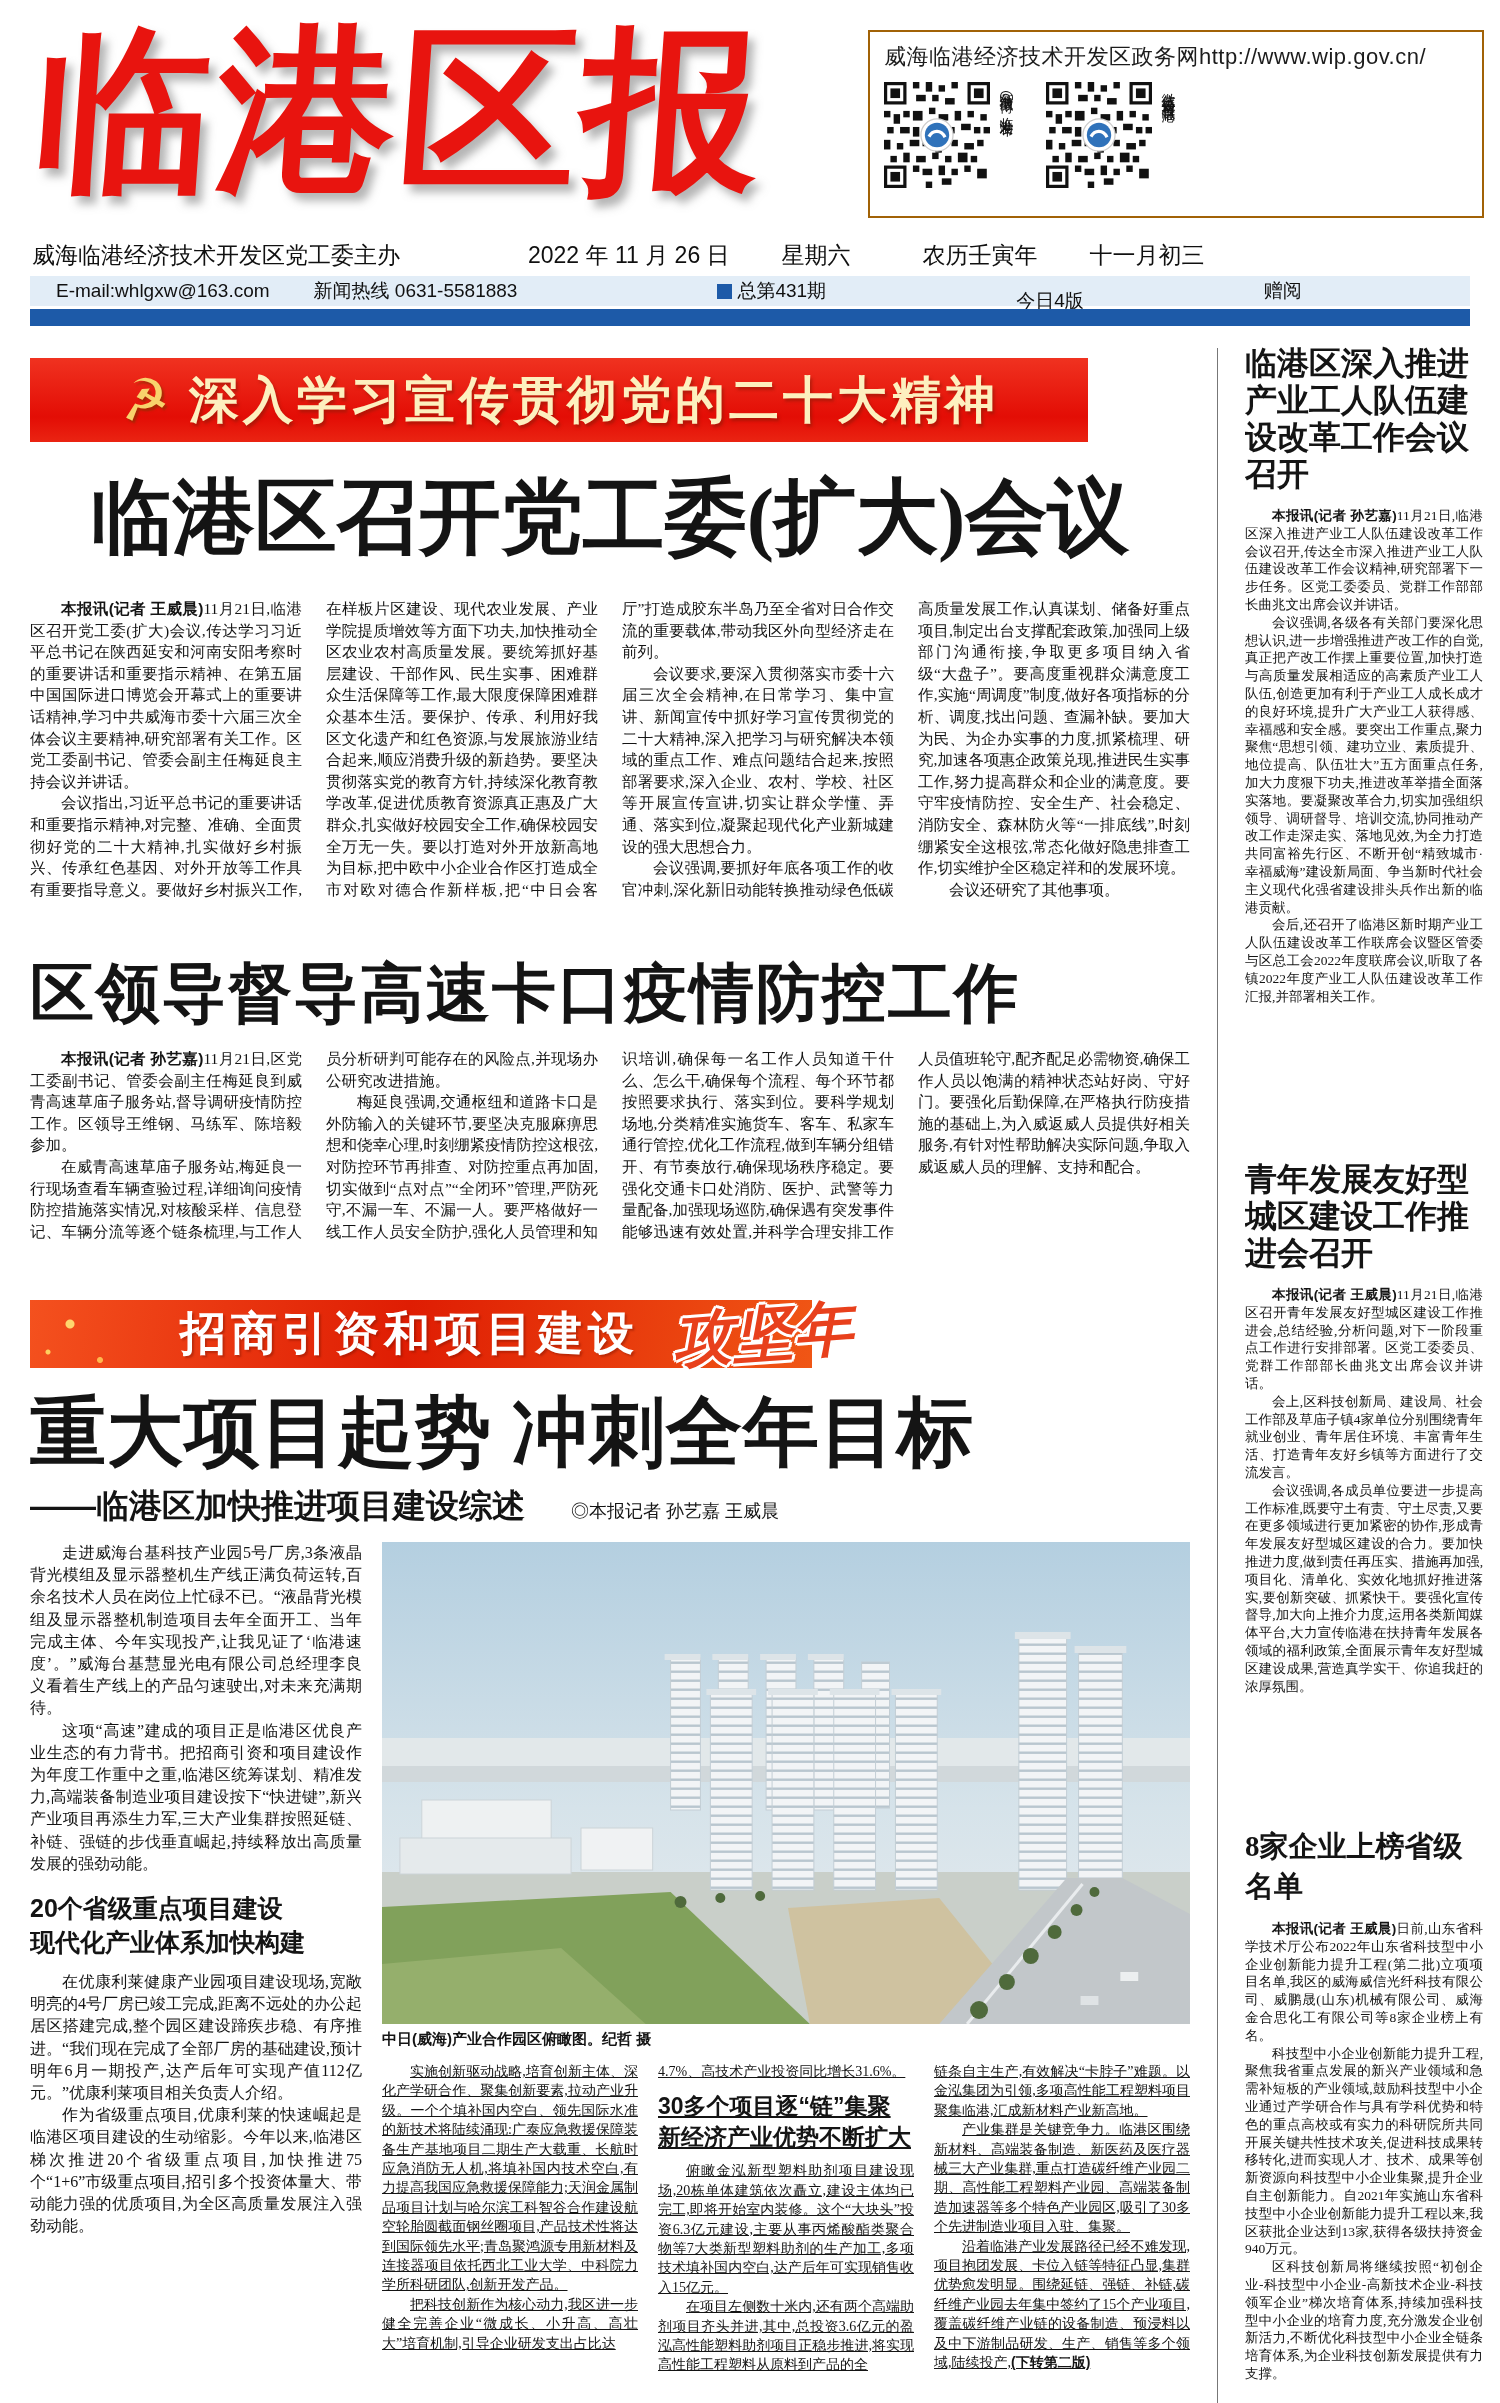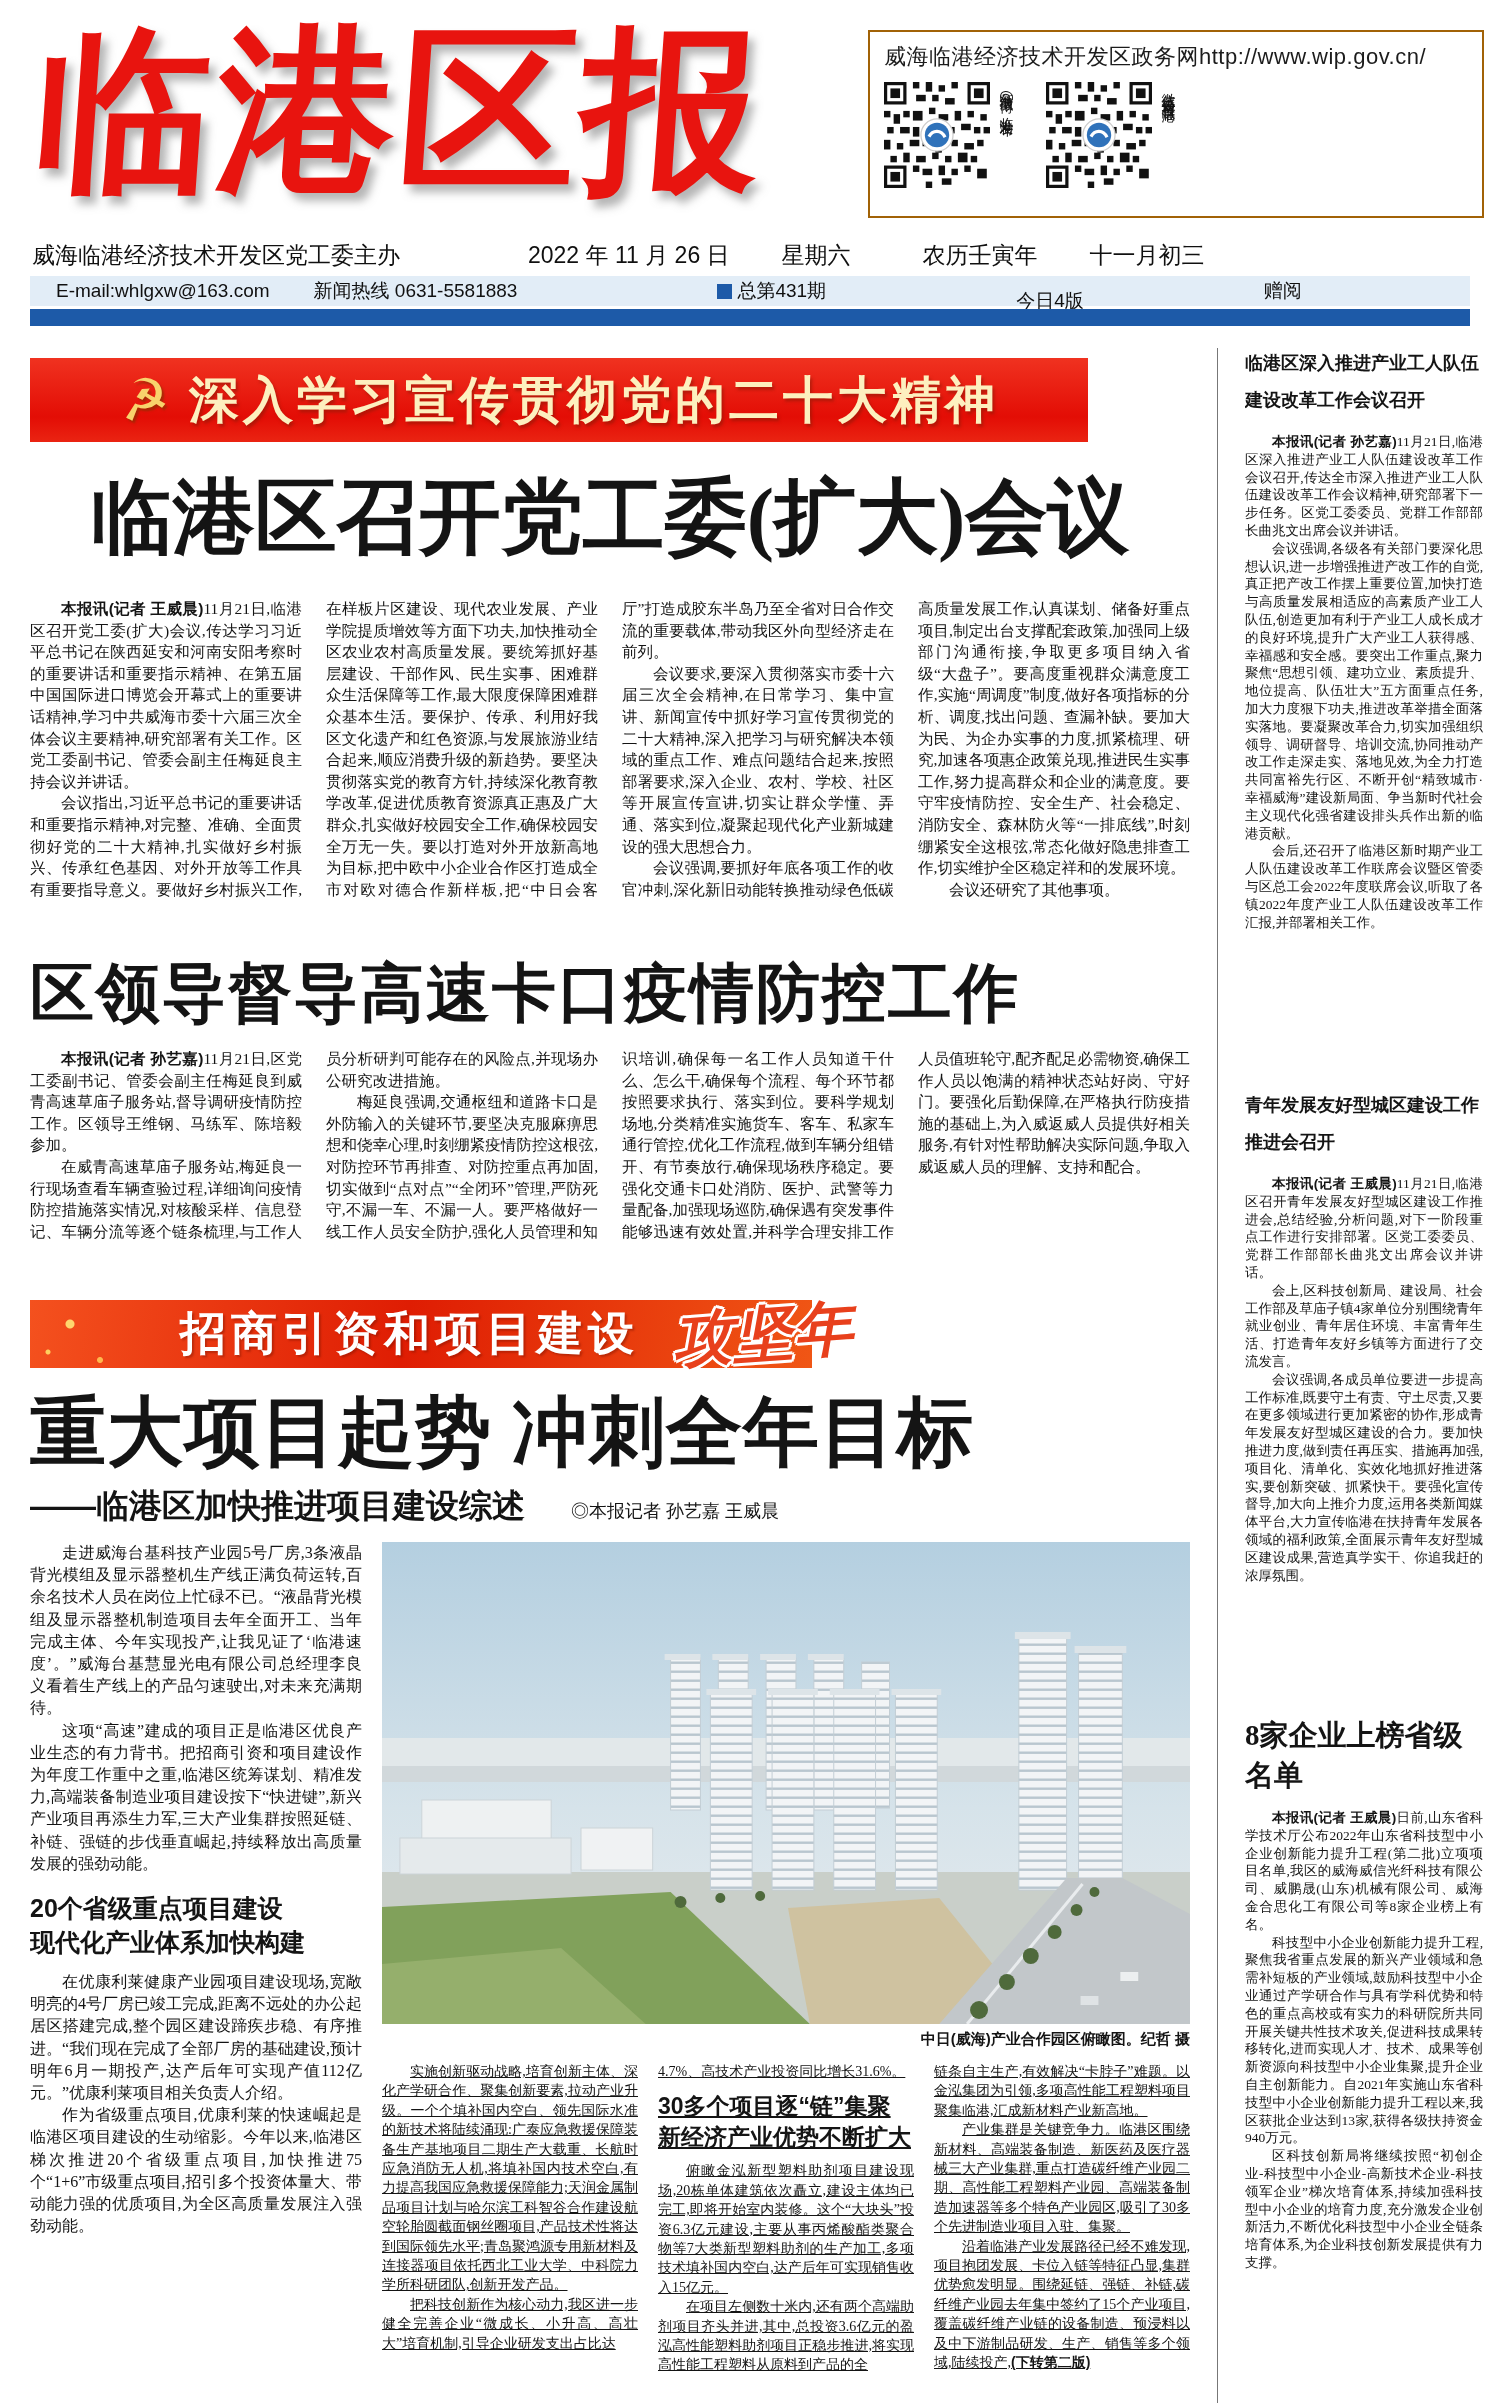--- a/index.html
+++ b/index.html
@@ -62,31 +62,31 @@
   .subline{display:flex;align-items:baseline;height:50px;margin-top:2px;}
   .subtitle{font-family:"Liberation Sans",sans-serif;font-size:33px;font-weight:bold;white-space:nowrap;}
   .byline{font-family:"Liberation Sans",sans-serif;font-size:18px;margin-left:46px;white-space:nowrap;}
   .feature{margin-top:8px;display:flex;gap:20px;height:845px;}
   .fcol1{width:332px;flex:none;font-size:16px;line-height:22.2px;text-align:justify;overflow:hidden;}
   .fsubhead{font-family:"Liberation Sans",sans-serif;font-weight:bold;font-size:25px;line-height:34px;
         margin:16px 0 12px;text-indent:0;}
   .fright{flex:1;display:flex;flex-direction:column;min-width:0;}
   .photo{height:482px;position:relative;overflow:hidden;}
   .photo svg{display:block;width:100%;height:100%;}
-  .caption{height:28px;text-align:right;font-size:15px;font-weight:bold;
+  .caption{height:28px;font-size:15px;font-weight:bold;
         font-family:"Liberation Sans",sans-serif;padding-top:6px;}
   .fcols{display:flex;gap:20px;margin-top:4px;height:324px;overflow:hidden;text-decoration:underline;}
   .fc{flex:1;font-size:14px;line-height:19.4px;text-align:justify;overflow:hidden;min-width:0;}
   .fsubhead2{font-family:"Liberation Sans",sans-serif;font-weight:bold;font-size:23px;line-height:31px;
         margin:10px 0 8px;text-indent:0;}
   .turnpage{font-weight:bold;font-family:"Liberation Sans",sans-serif;}
   
   .vdivider{position:absolute;left:1217px;top:348px;width:1px;height:2055px;background:#777;}
   .sidebar{position:absolute;left:1245px;top:345px;width:238px;height:2058px;overflow:hidden;}
-  .sb-title{font-size:18px;font-weight:bold;line-height:37px;margin:0 0 14px;}
+  .sb-title{font-size:32px;font-weight:bold;line-height:37px;margin:0 0 14px;}
   .sb-title3{font-size:29px;line-height:40px;}
   .sb-body{font-size:13.5px;line-height:17.8px;text-align:justify;overflow:hidden;}
   .sb1-body{height:612px;}
   .sb-art2{margin-top:42px;}
   .sb2-body{height:500px;}
   .sb-art3{margin-top:40px;}
   .sb3-body{height:516px;}
 </style>
 </head>
 <body>

